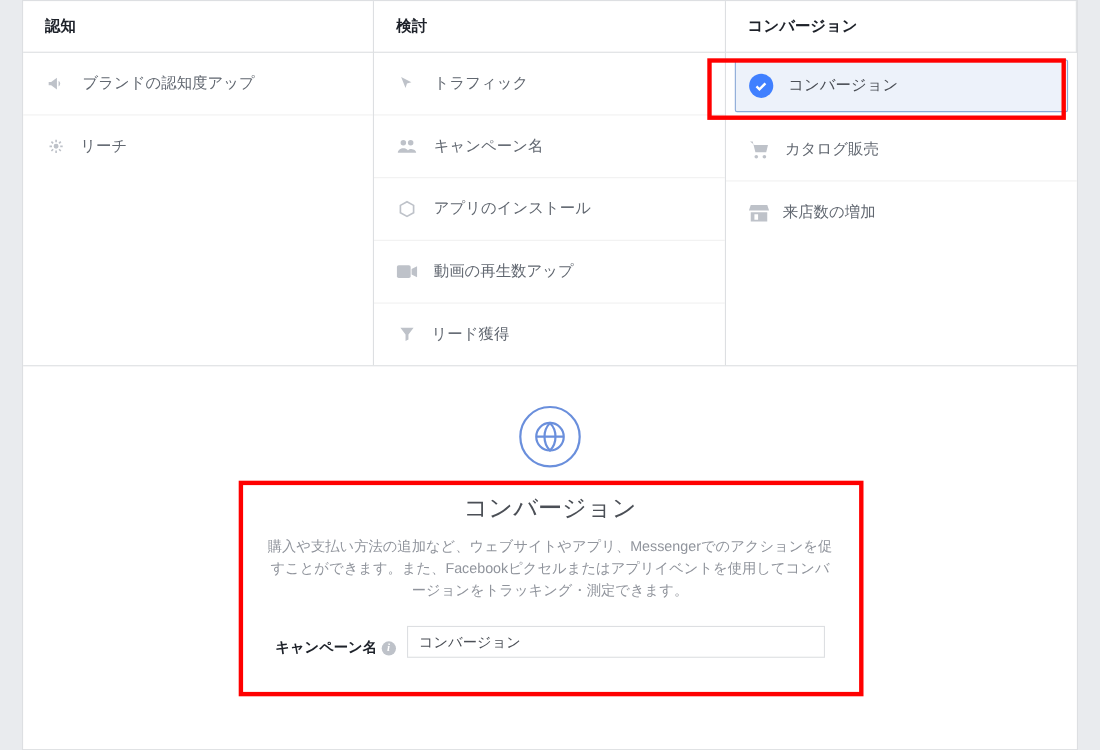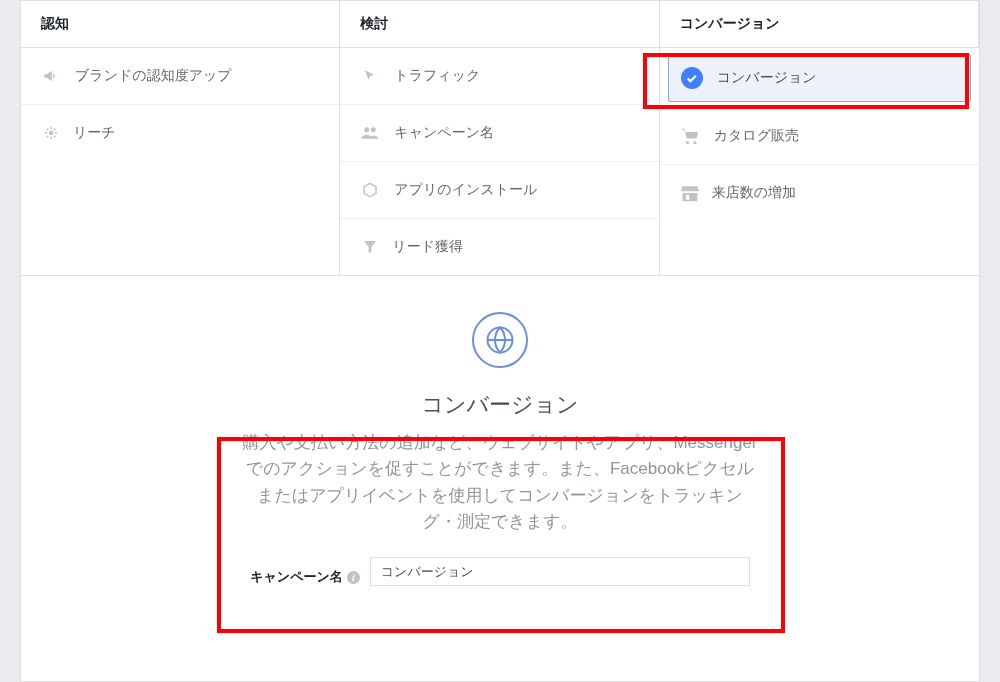--- a/index.html
+++ b/index.html
@@ -91,21 +91,21 @@
     justify-content: center;
     color: #6a8fdc;
   }
   .detail-title {
     font-size: 22px;
     color: #4b4f56;
     margin-top: 22px;
     font-weight: 400;
   }
   .detail-desc {
-    font-size: 17px;
+    font-size: 13px;
     color: #90949c;
     line-height: 1.55;
     margin-top: 10px;
     max-width: 520px;
     margin-left: auto;
     margin-right: auto;
   }
   .name-row {
     display: flex;
     align-items: flex-end;
@@ -196,20 +196,29 @@
       <div class="item">
         <span class="icon">
           <svg width="18" height="18" viewBox="0 0 24 24" fill="currentColor">
               <path d="M12 2l9 5v10l-9 5-9-5V7l9-5zm0 2.3L5 8v8l7 3.9L19 16V8l-7-3.7z"></path>
             </svg>
         </span>
         <span>アプリのインストール</span>
       </div>
       <div class="item">
         <span class="icon">
+          <svg width="20" height="14" viewBox="0 0 24 16" fill="currentColor">
+              <rect x="1" y="1" width="15" height="14" rx="2"></rect>
+              <path d="M17 5l6-3v12l-6-3V5z"></path>
+            </svg>
+        </span>
+        <span>動画の再生数アップ</span>
+      </div>
+      <div class="item">
+        <span class="icon">
           <svg width="16" height="18" viewBox="0 0 24 24" fill="currentColor">
               <path d="M3 3h18l-7 9v7l-4 2v-9L3 3z"></path>
             </svg>
         </span>
         <span>リード獲得</span>
       </div>
     </div>
 
     <div class="col-body">
       <div class="item selected">

